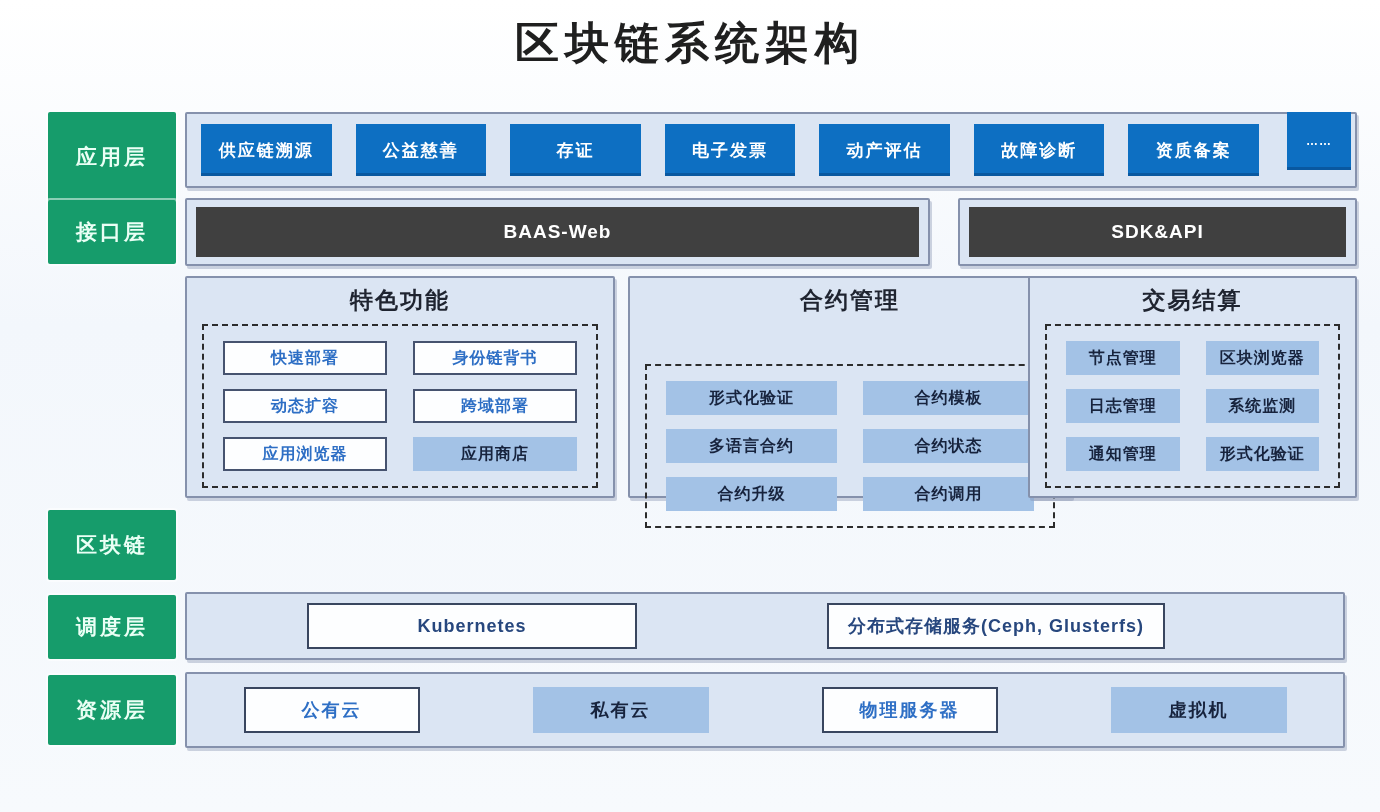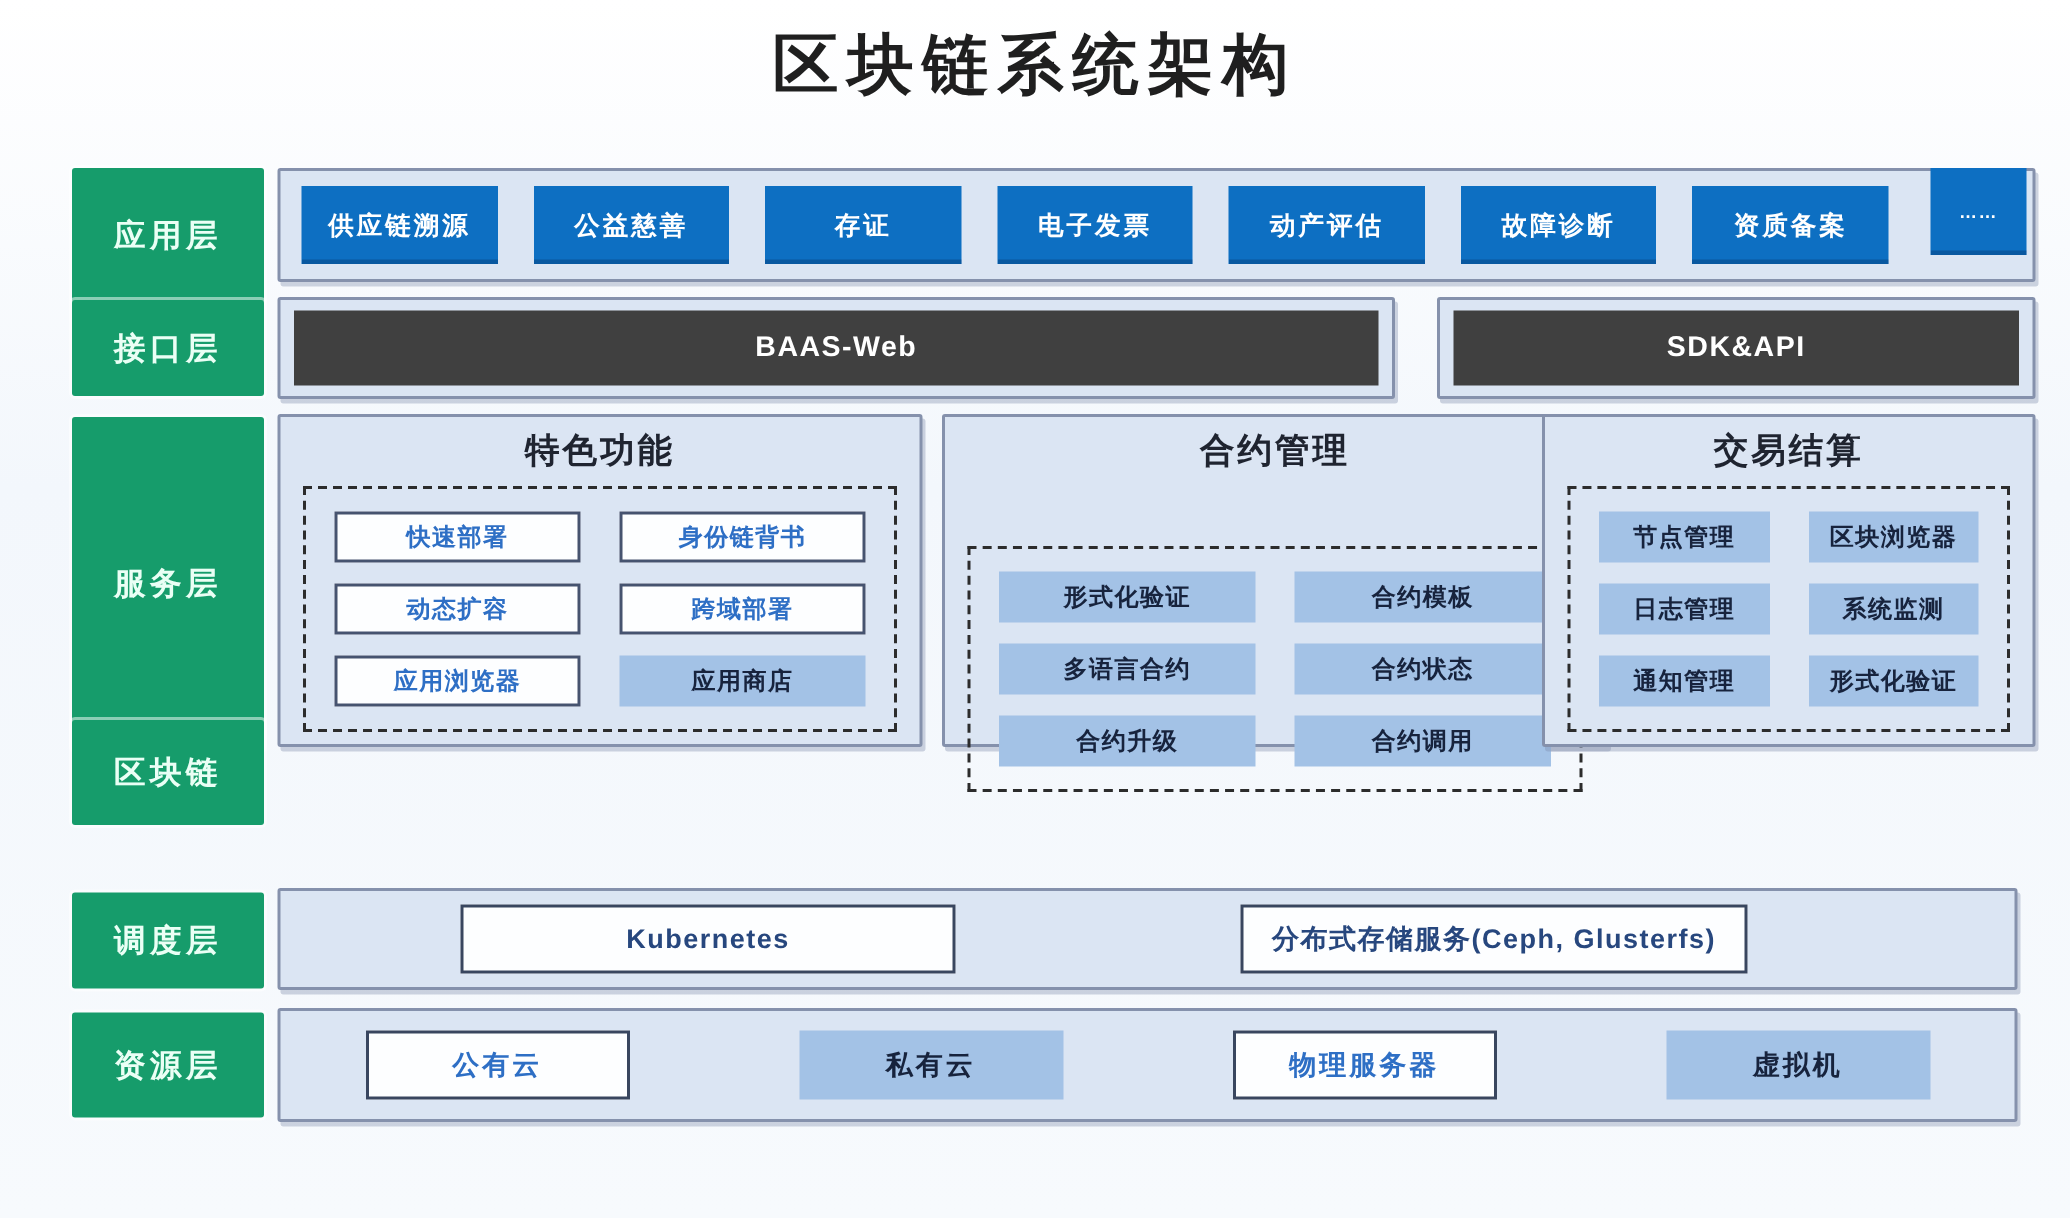--- a/index.html
+++ b/index.html
@@ -29,21 +29,21 @@
   .p-feat{left:185px;width:430px;}
   .p-contract{left:628px;width:444px;gap:40px;}
   .p-monitor{left:1028px;width:329px;}
   .svc-title{text-align:center;font-size:23px;font-weight:800;color:#1f2430;letter-spacing:2px;margin-top:7px;}
   .dash{flex:1;margin:8px 15px 13px;border:2px dashed #2c2c2c;display:grid;grid-template-columns:1fr 1fr;gap:14px 26px;padding:15px 19px;align-items:stretch;}
   .s-chip{display:flex;align-items:center;justify-content:center;font-size:16px;font-weight:bold;letter-spacing:1px;height:34px;box-sizing:border-box;}
   .s-outline{background:#fdfeff;border:2px solid #46536f;color:#2e6fc5;}
   .s-fill{background:#a3c2e6;color:#17233d;}
 
   
-  .lbl-chain{top:480px;height:70px;}
+  .lbl-chain{top:510px;height:70px;}
   .panel-chain{top:508px;left:185px;width:1160px;height:74px;display:flex;align-items:center;justify-content:space-between;padding:0 32px;}
   .c-chip{height:44px;background:#a3c2e6;color:#1c2b47;display:flex;align-items:center;justify-content:center;font-size:18px;font-weight:bold;letter-spacing:1px;}
   .cw1{width:225px;}.cw{width:172px;}
 
   
   .lbl-sched{top:595px;height:64px;}
   .panel-sched{top:592px;left:185px;width:1160px;height:68px;}
   .k-box{position:absolute;top:50%;transform:translateY(-50%);height:46px;background:#fdfeff;border:2px solid #39465f;color:#27477e;display:flex;align-items:center;justify-content:center;font-size:18px;font-weight:bold;letter-spacing:1px;box-sizing:border-box;}
   .k1{left:120px;width:330px;}
   .k2{left:640px;width:338px;}
@@ -75,21 +75,20 @@
   </div>
 
   <div class="green lbl-if">接口层</div>
   <div class="panel panel-baas">
     <div class="bluebar">BAAS-Web</div>
   </div>
   <div class="panel panel-sdk">
     <div class="bluebar">SDK&amp;API</div>
   </div>
 
-  <div class="green lbl-svc">服务层</div>
 
   <div class="panel panel-svc p-feat">
     <div class="svc-title">特色功能</div>
     <div class="dash">
       <div class="s-chip s-outline">快速部署</div>
       <div class="s-chip s-outline">身份链背书</div>
       <div class="s-chip s-outline">动态扩容</div>
       <div class="s-chip s-outline">跨域部署</div>
       <div class="s-chip s-outline">应用浏览器</div>
       <div class="s-chip s-fill">应用商店</div>

